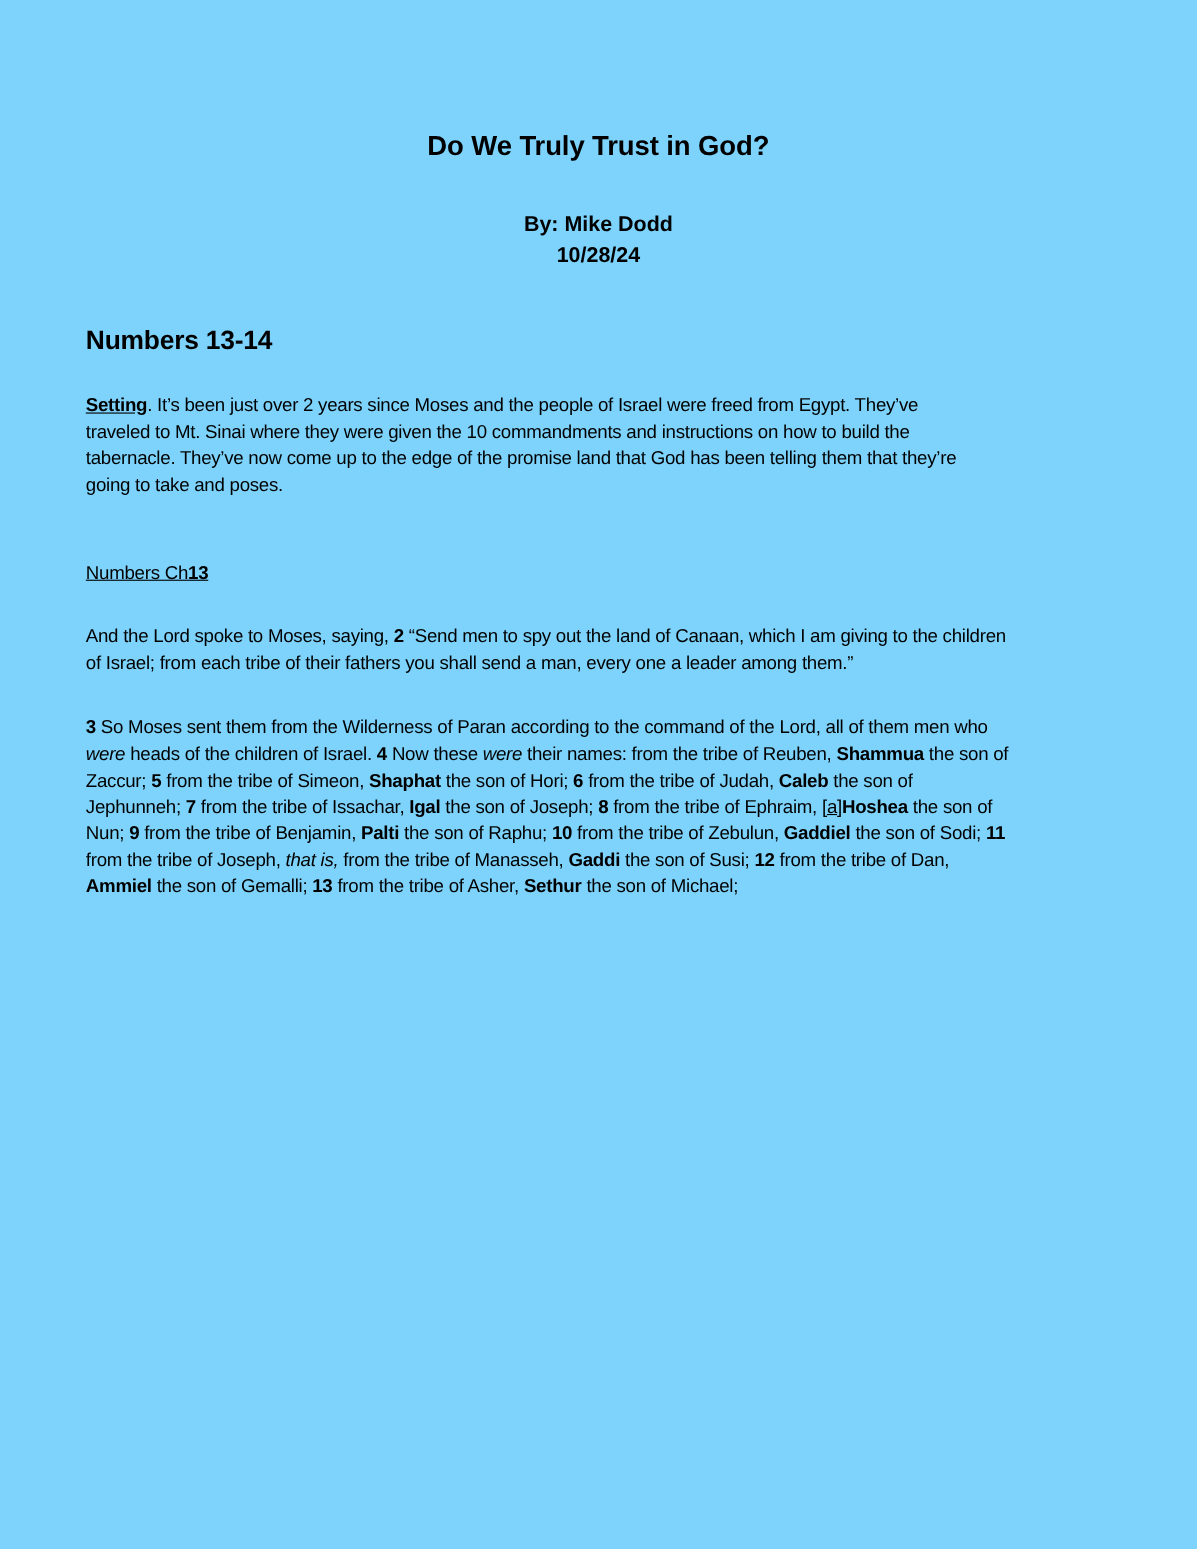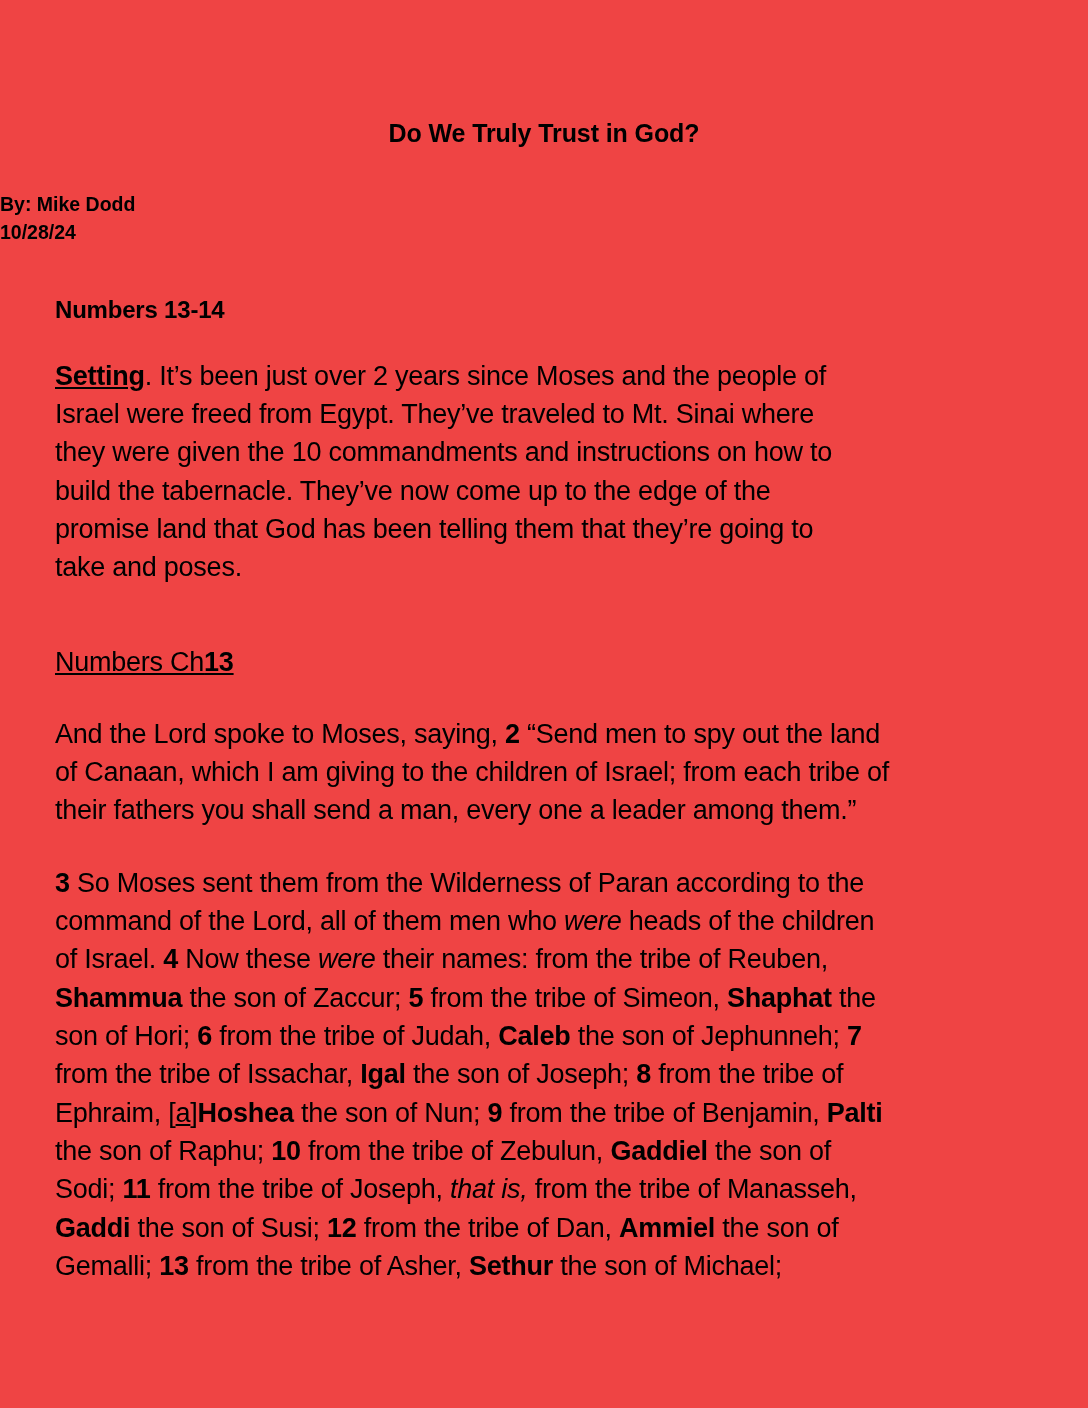--- a/index.html
+++ b/index.html
@@ -11,63 +11,63 @@
     width: 1088px;
     height: 1408px;
     font-family: "Liberation Sans", sans-serif;
     color: #000000;
     -webkit-font-smoothing: antialiased;
   }
   .page {
     position: relative;
     width: 1088px;
     height: 1408px;
-    background: #ef4444;
+    background: #7dd3fc;
     box-sizing: border-box;
     padding: 0;
     overflow: hidden;
   }
 
   
   .title-block {
     padding-top: 118px;
     text-align: center;
   }
   .doc-title {
     font-size: 25px;
     font-weight: bold;
     letter-spacing: -0.1px;
     line-height: 1.2;
     margin: 0;
   }
   .byline-block {
     margin-top: 42px;
-    text-align: left;
+    text-align: center;
     font-size: 19.5px;
     font-weight: bold;
     line-height: 1.45;
   }
   .byline-author { display: block; }
   .byline-date { display: block; }
 
   
   .body-wrap {
-    margin-left: 55px;
+    margin-left: 78px;
     width: 840px;
   }
   .scripture-heading {
     font-size: 24px;
     font-weight: bold;
     line-height: 1.25;
     margin: 0;
     padding-top: 48px;
     letter-spacing: -0.2px;
   }
   p.para {
-    font-size: 27px;
+    font-size: 17px;
     line-height: 1.42;
     margin: 0;
     letter-spacing: -0.25px;
   }
   .para-setting {
     padding-top: 32px;
     width: 812px;
   }
   .para-chapter {
     padding-top: 56px;

